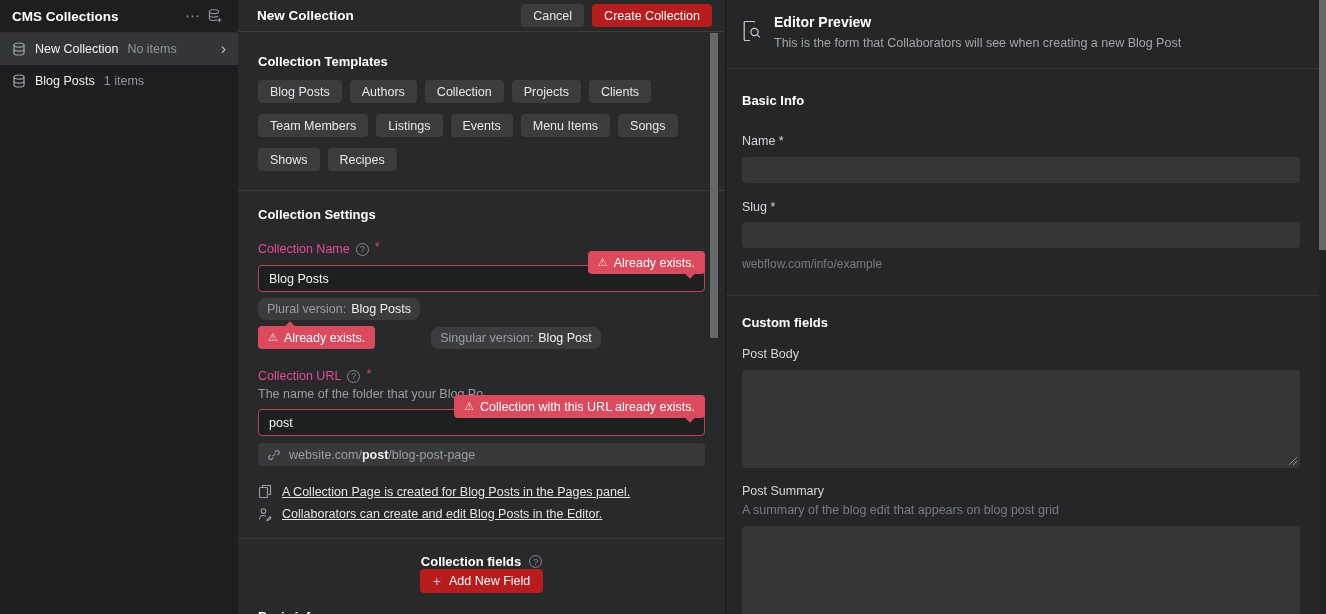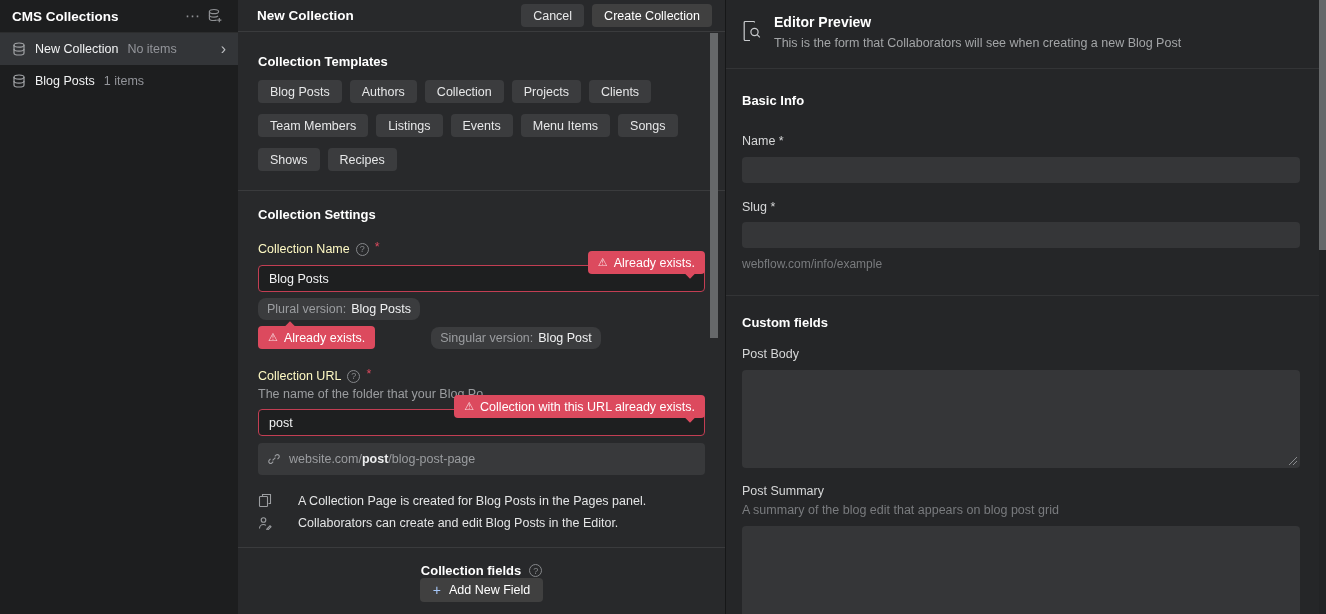--- a/index.html
+++ b/index.html
@@ -29,34 +29,34 @@
 
   
   .mid { position:absolute; left:238px; top:0; width:487px; height:614px; background:#28292B; }
   .mid-header {
     height:32px; display:flex; align-items:center; padding:0 13px 0 19px;
     border-bottom:1px solid #3A3B3D;
   }
   .mid-title { font-weight:bold; font-size:13.5px; color:#FFFFFF; flex:1; }
   .btn { border:none; border-radius:4px; font-family:inherit; font-size:12.5px; height:23px; padding:0 12px; cursor:pointer; }
   .btn-gray { background:#3B3C3E; color:#E8E9EA; margin-right:8px; }
-  .btn-blue { background:#404040; color:#FFFFFF; }
+  .btn-blue { background:#b91c1c; color:#FFFFFF; }
   .mid-content { padding:0 20px; }
   .section-heading { font-weight:bold; font-size:13px; color:#FFFFFF; }
   .divider { border-top:1px solid #3A3B3D; margin:0 -20px; }
 
   .chip-row { display:flex; gap:8px; margin-top:11px; }
   .chip {
     background:#3B3C3E; color:#E6E7E8; border-radius:4px; height:23px;
     display:inline-flex; align-items:center; padding:0 12px; font-size:12.5px; cursor:pointer;
   }
 
   .settings { position:relative; }
   .label-row { display:flex; align-items:center; gap:6px; }
-  .field-label { color:#fef9c3; font-size:12.5px;text-align:right; }
+  .field-label { color:#ec4899; font-size:12.5px;text-align:right; }
   .help-icon {
     width:13px; height:13px; border:1px solid #85878A; border-radius:50%;
     color:#85878A; font-size:9px; display:inline-flex; align-items:center; justify-content:center; cursor:pointer;
   }
   .req { color:#DC4A5E; font-size:12.5px; position:relative; top:-2px; }
   .text-input {
     width:100%; height:27px; background:#1E1F20; border:1px solid #3F4042; border-radius:4px;
     color:#F2F3F4; font-family:inherit; font-size:12.5px; padding:0 10px; outline:none;
   }
   .text-input.error { border-color:#C23E53; }
@@ -70,25 +70,25 @@
     position:relative; background:#DC4A5E; color:#FFFFFF; border-radius:4px; height:23px;
     display:inline-flex; align-items:center; padding:0 10px; gap:6px; font-size:12.5px; white-space:nowrap;
   }
   .err-badge .warn { font-size:11px; color:rgba(255,255,255,.8); }
   .tail { position:absolute; width:8px; height:8px; background:#DC4A5E; transform:rotate(45deg); }
   .tail.bottom-right { bottom:-3px; right:11px; }
   .tail.top-left { top:-3px; left:28px; }
   .tooltip-abs { position:absolute; z-index:3; }
   .help-text { color:#9B9DA0; font-size:12.5px; }
   .url-chip {
-    background:#38393B; border-radius:4px; height:32px; display:flex; align-items:center;
+    background:#38393B; border-radius:4px; height:23px; display:flex; align-items:center;
     padding:0 10px; gap:9px; font-size:12.5px; color:#9B9DA0;
   }
   .url-chip b { color:#ECEDEE; font-weight:bold; }
-  .info-line { display:flex; align-items:center; gap:26px; color:#E4E5E6; font-size:12.5px; }
+  .info-line { display:flex; align-items:center; gap:10px; color:#E4E5E6; font-size:12.5px;text-decoration:underline; }
   .info-line svg { flex:none; }
   .fields-row { display:flex; align-items:center; justify-content:space-between;flex-direction:column; }
   .fields-left { display:flex; align-items:center; gap:8px; }
   .btn-addfield { height:24px; display:inline-flex; align-items:center; gap:8px; padding:0 13px; }
   .plus-glyph { color:#A7C8F9; font-size:14px; }
   .group-label { font-weight:bold; font-size:12.5px; color:#FFFFFF; }
 
   .mid-scrollbar { position:absolute; top:33px; right:7px; width:8px; height:305px; background:#66686A; }
 
   

